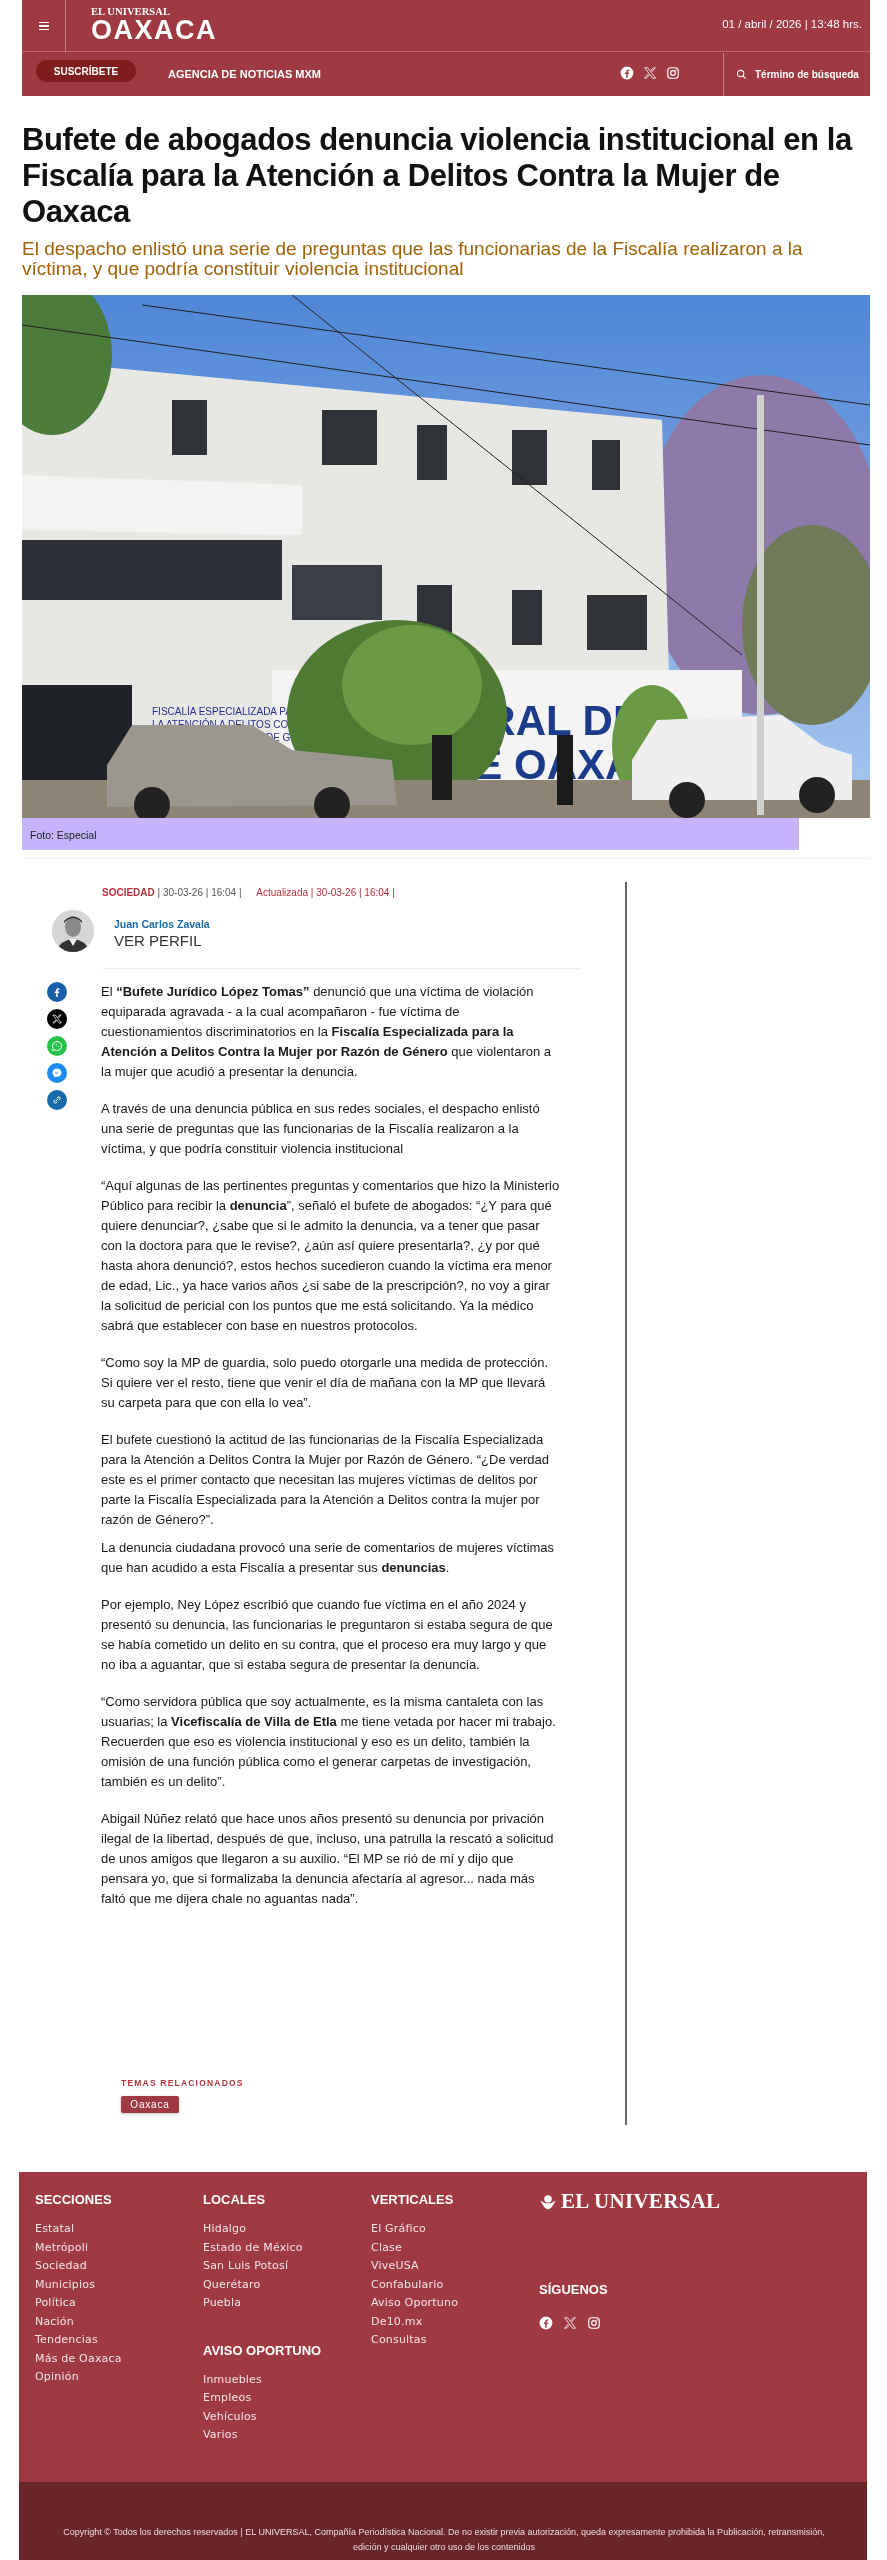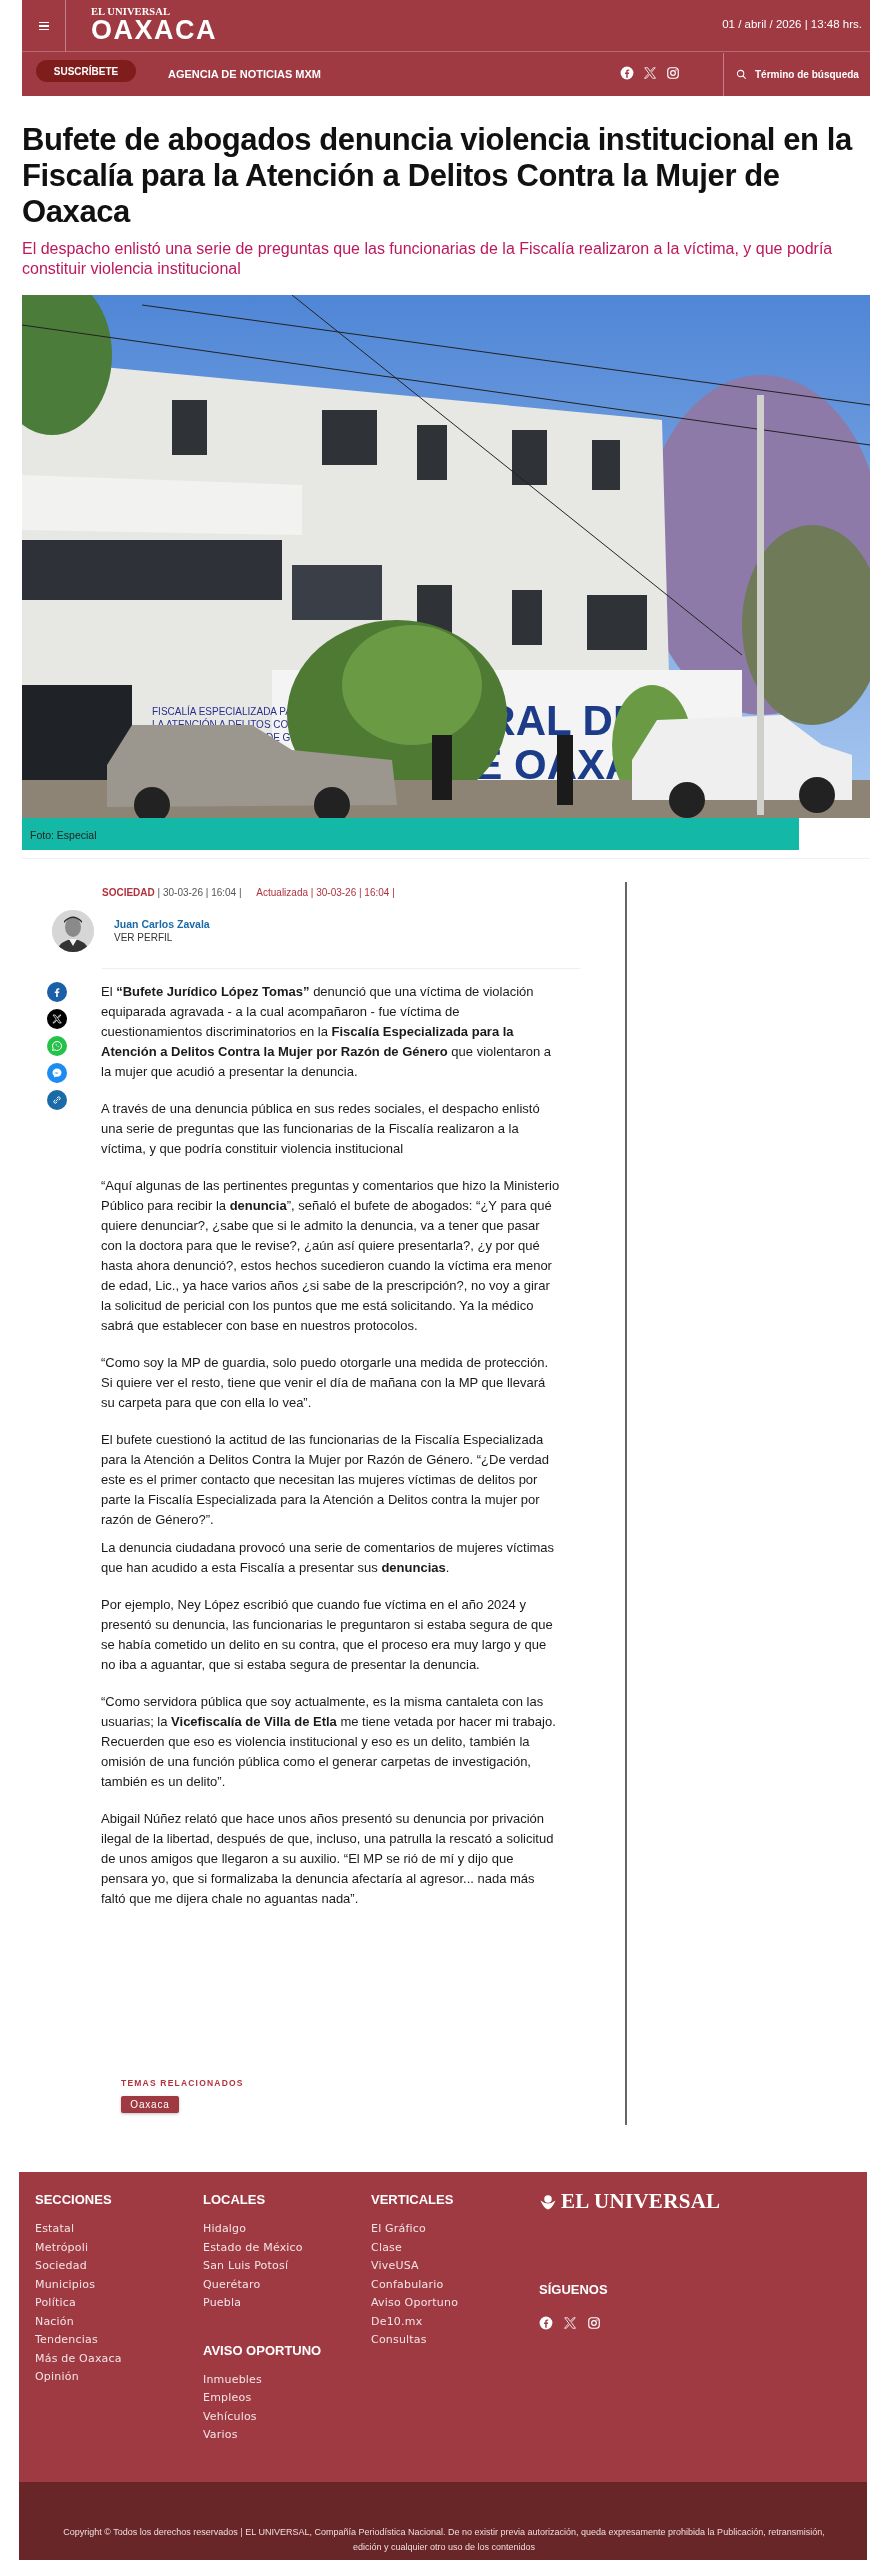--- a/index.html
+++ b/index.html
@@ -20,35 +20,35 @@
   .sub-btn { position: absolute; left: 14px; top: 7px; width: 100px; height: 22px; border-radius: 15px; background: #7f1d1d; font-weight: bold; font-size: 10px; display: flex; align-items: center; justify-content: center; cursor: pointer; }
   .agency { position: absolute; left: 126px; top: 15px; font-weight: bold; font-size: 11px; letter-spacing: 0; margin-left: 20px; }
   .hdr-social { position: absolute; left: 598px; top: 13px; display: flex; gap: 9px; align-items: center; }
   .hdr-social svg { width: 14px; height: 14px; display: block; }
   .search-div { position: absolute; left: 701px; top: 0; height: 43px; border-left: 1px solid #c48088; }
   .search { position: absolute; left: 700px; top: 0; width: 148px; height: 43px; display: flex; align-items: center; padding-left: 14px; gap: 8px; font-size: 10px; font-weight: bold; cursor: text; }
   .search svg { width: 11px; height: 11px; }
 
   
   .title { position: absolute; left: 22px; top: 122px; width: 848px; font-family: "Liberation Sans", sans-serif; font-weight: bold; font-size: 31px; line-height: 36px; letter-spacing: -0.4px; }
-  .subtitle { position: absolute; left: 22px; top: 239px; width: 848px; font-size: 16px; line-height: 20px; color: #be185d; }
+  .subtitle { position: absolute; left: 22px; top: 239px; width: 848px; font-size: 19px; line-height: 20px; color: #a16207; }
 
   
   .photo { position: absolute; left: 22px; top: 295px; width: 848px; height: 523px; overflow: hidden; background: #8fb6e8; }
   .photo svg { display: block; width: 848px; height: 523px; }
-  .caption { position: absolute; left: 22px; top: 818px; width: 777px; height: 32px; background: #14b8a6; font-size: 10.5px; padding: 11px 0 0 8px; color: #222; }
+  .caption { position: absolute; left: 22px; top: 818px; width: 777px; height: 32px; background: #c4b5fd; font-size: 10.5px; padding: 11px 0 0 8px; color: #222; }
   .sep-top { position: absolute; left: 22px; top: 858px; width: 848px; height: 1px; background: #f1f1f1; }
 
   
   .meta { position: absolute; left: 102px; top: 887px; font-size: 10px; color: #555; white-space: nowrap; }
   .meta .sec { color: #b1323d; font-weight: bold; }
   .meta .upd { color: #b1323d; margin-left: 12px; }
   .avatar { position: absolute; left: 52px; top: 910px; width: 42px; height: 42px; border-radius: 50%; background: #e0e0e0; overflow: hidden; }
   .author { position: absolute; left: 114px; top: 918px; font-size: 10.5px; font-weight: bold; color: #1a6aa8; cursor: pointer; }
-  .profile { position: absolute; left: 114px; top: 932px; font-size: 10px; color: #333; cursor: pointer; text-align: center; }
+  .profile { position: absolute; left: 114px; top: 932px; font-size: 15px; color: #333; cursor: pointer; text-align: center; }
   .meta-sep { position: absolute; left: 102px; top: 968px; width: 478px; height: 1px; background: #eeeeee; }
   .vline { position: absolute; left: 625px; top: 882px; width: 1.5px; height: 1243px; background: #666; }
 
   
   .share { position: absolute; left: 47px; top: 982px; display: flex; flex-direction: column; gap: 7px; }
   .share .ic { width: 20px; height: 20px; border-radius: 50%; display: flex; align-items: center; justify-content: center; cursor: pointer; }
   .share svg { width: 12px; height: 12px; display: block; }
 
   
   .body { position: absolute; left: 101px; top: 982px; width: 460px; font-family: "Liberation Sans", sans-serif; font-size: 13px; line-height: 20px; color: #1a1a1a; }

